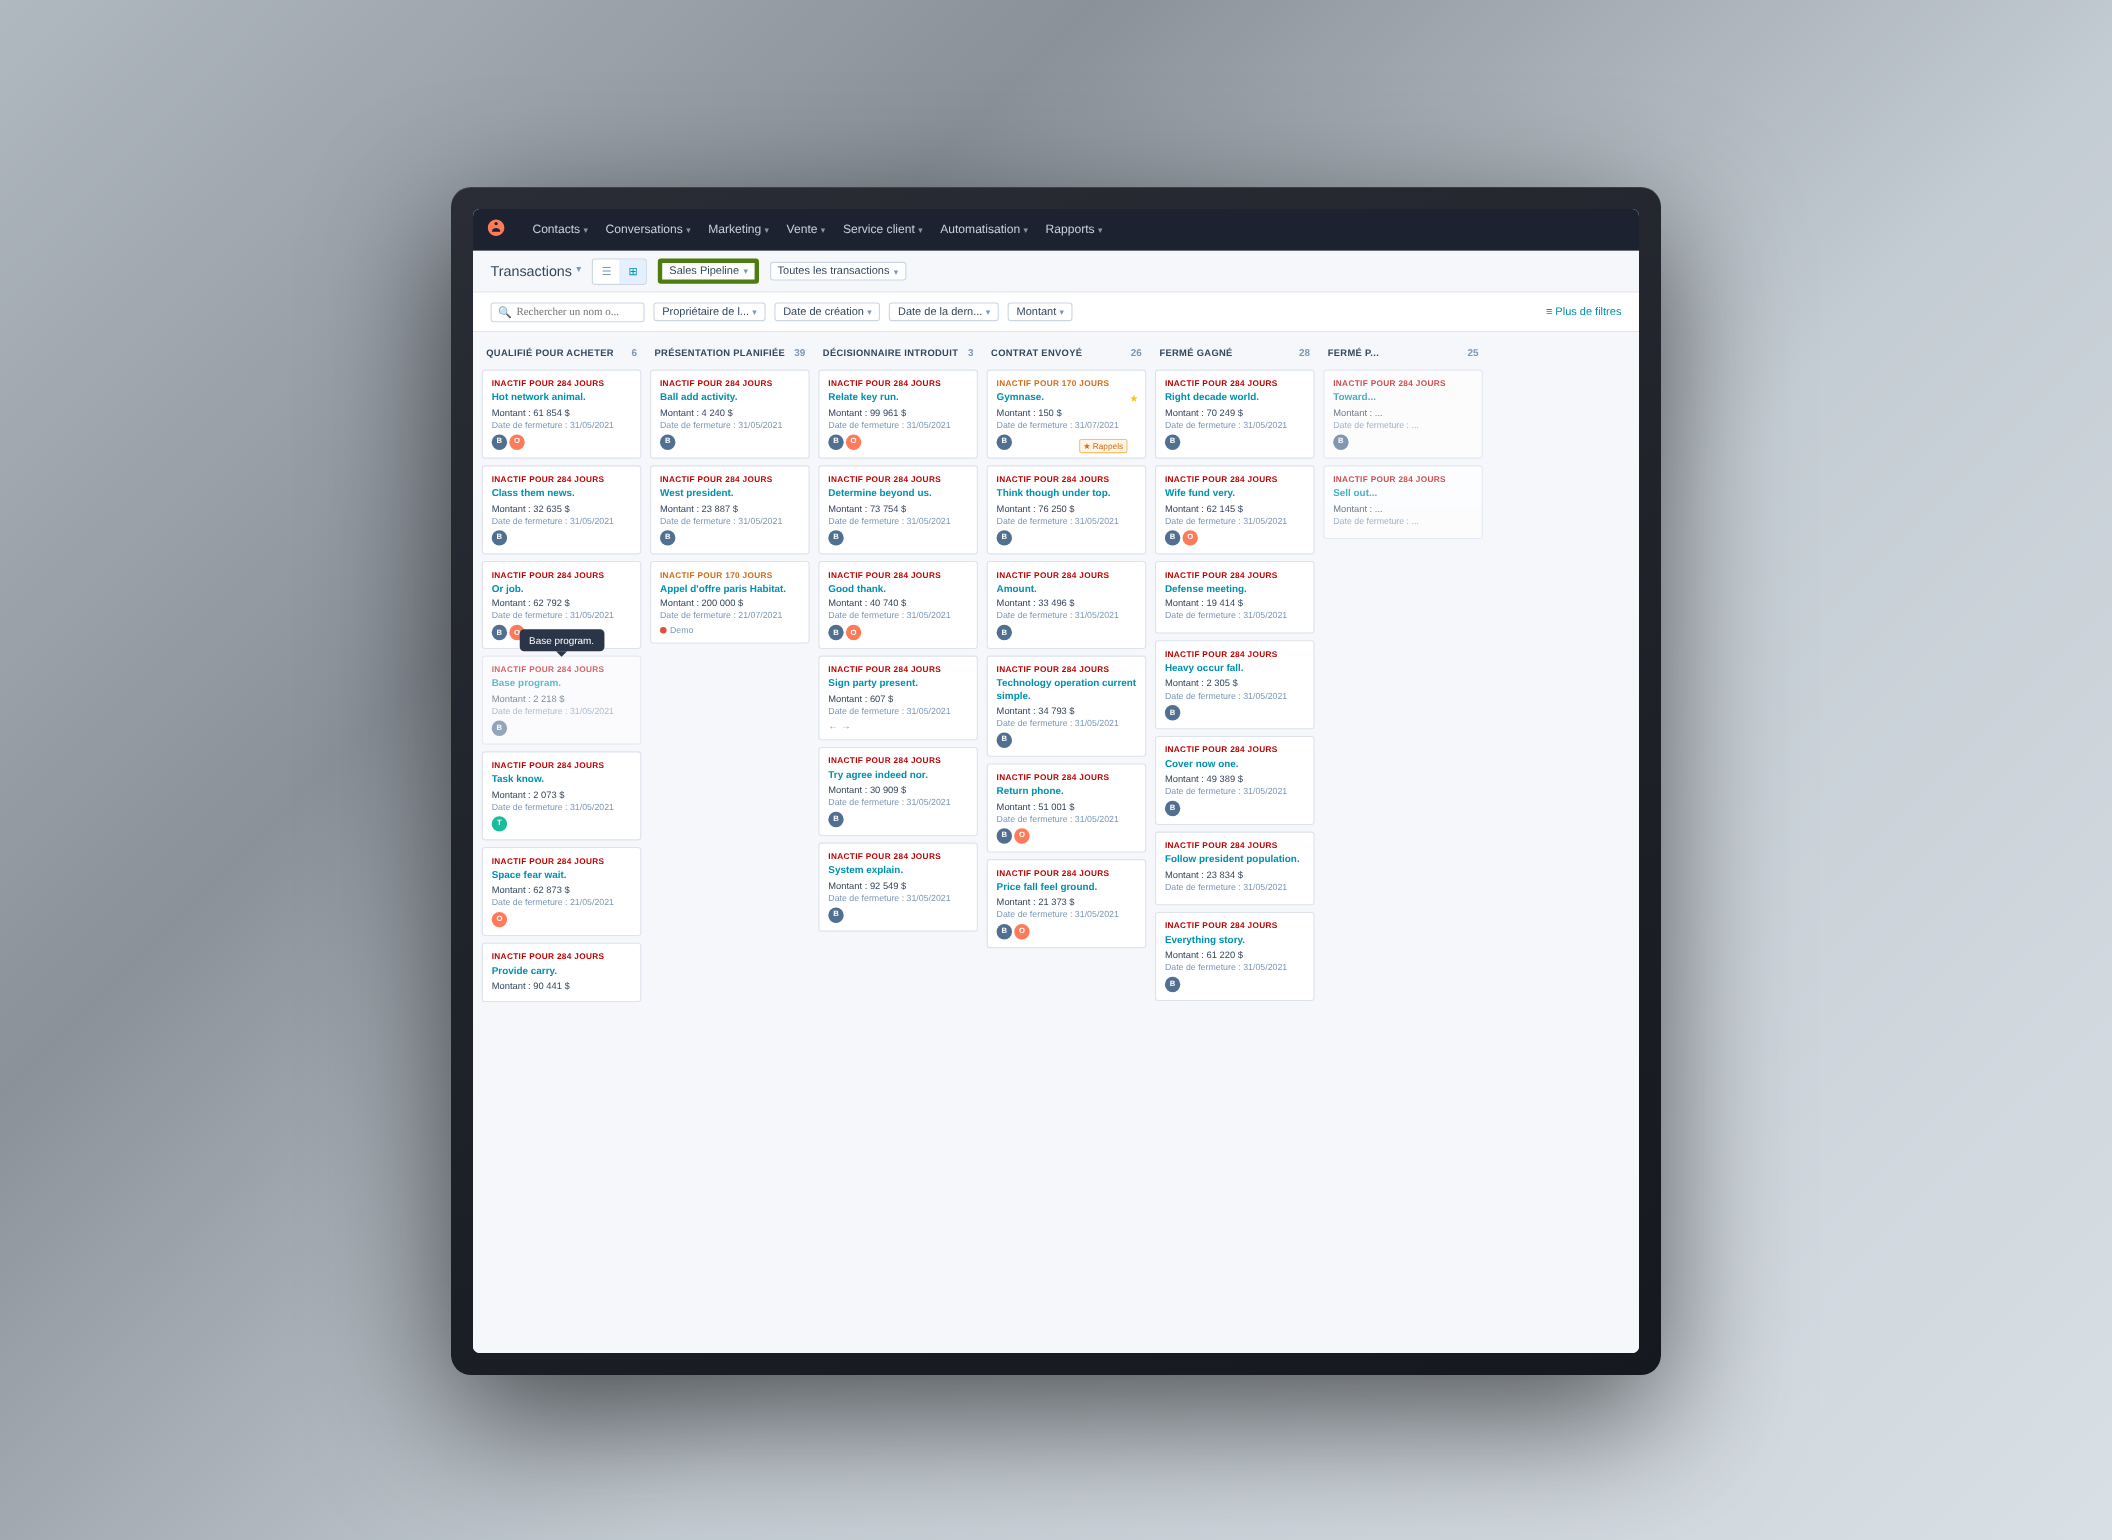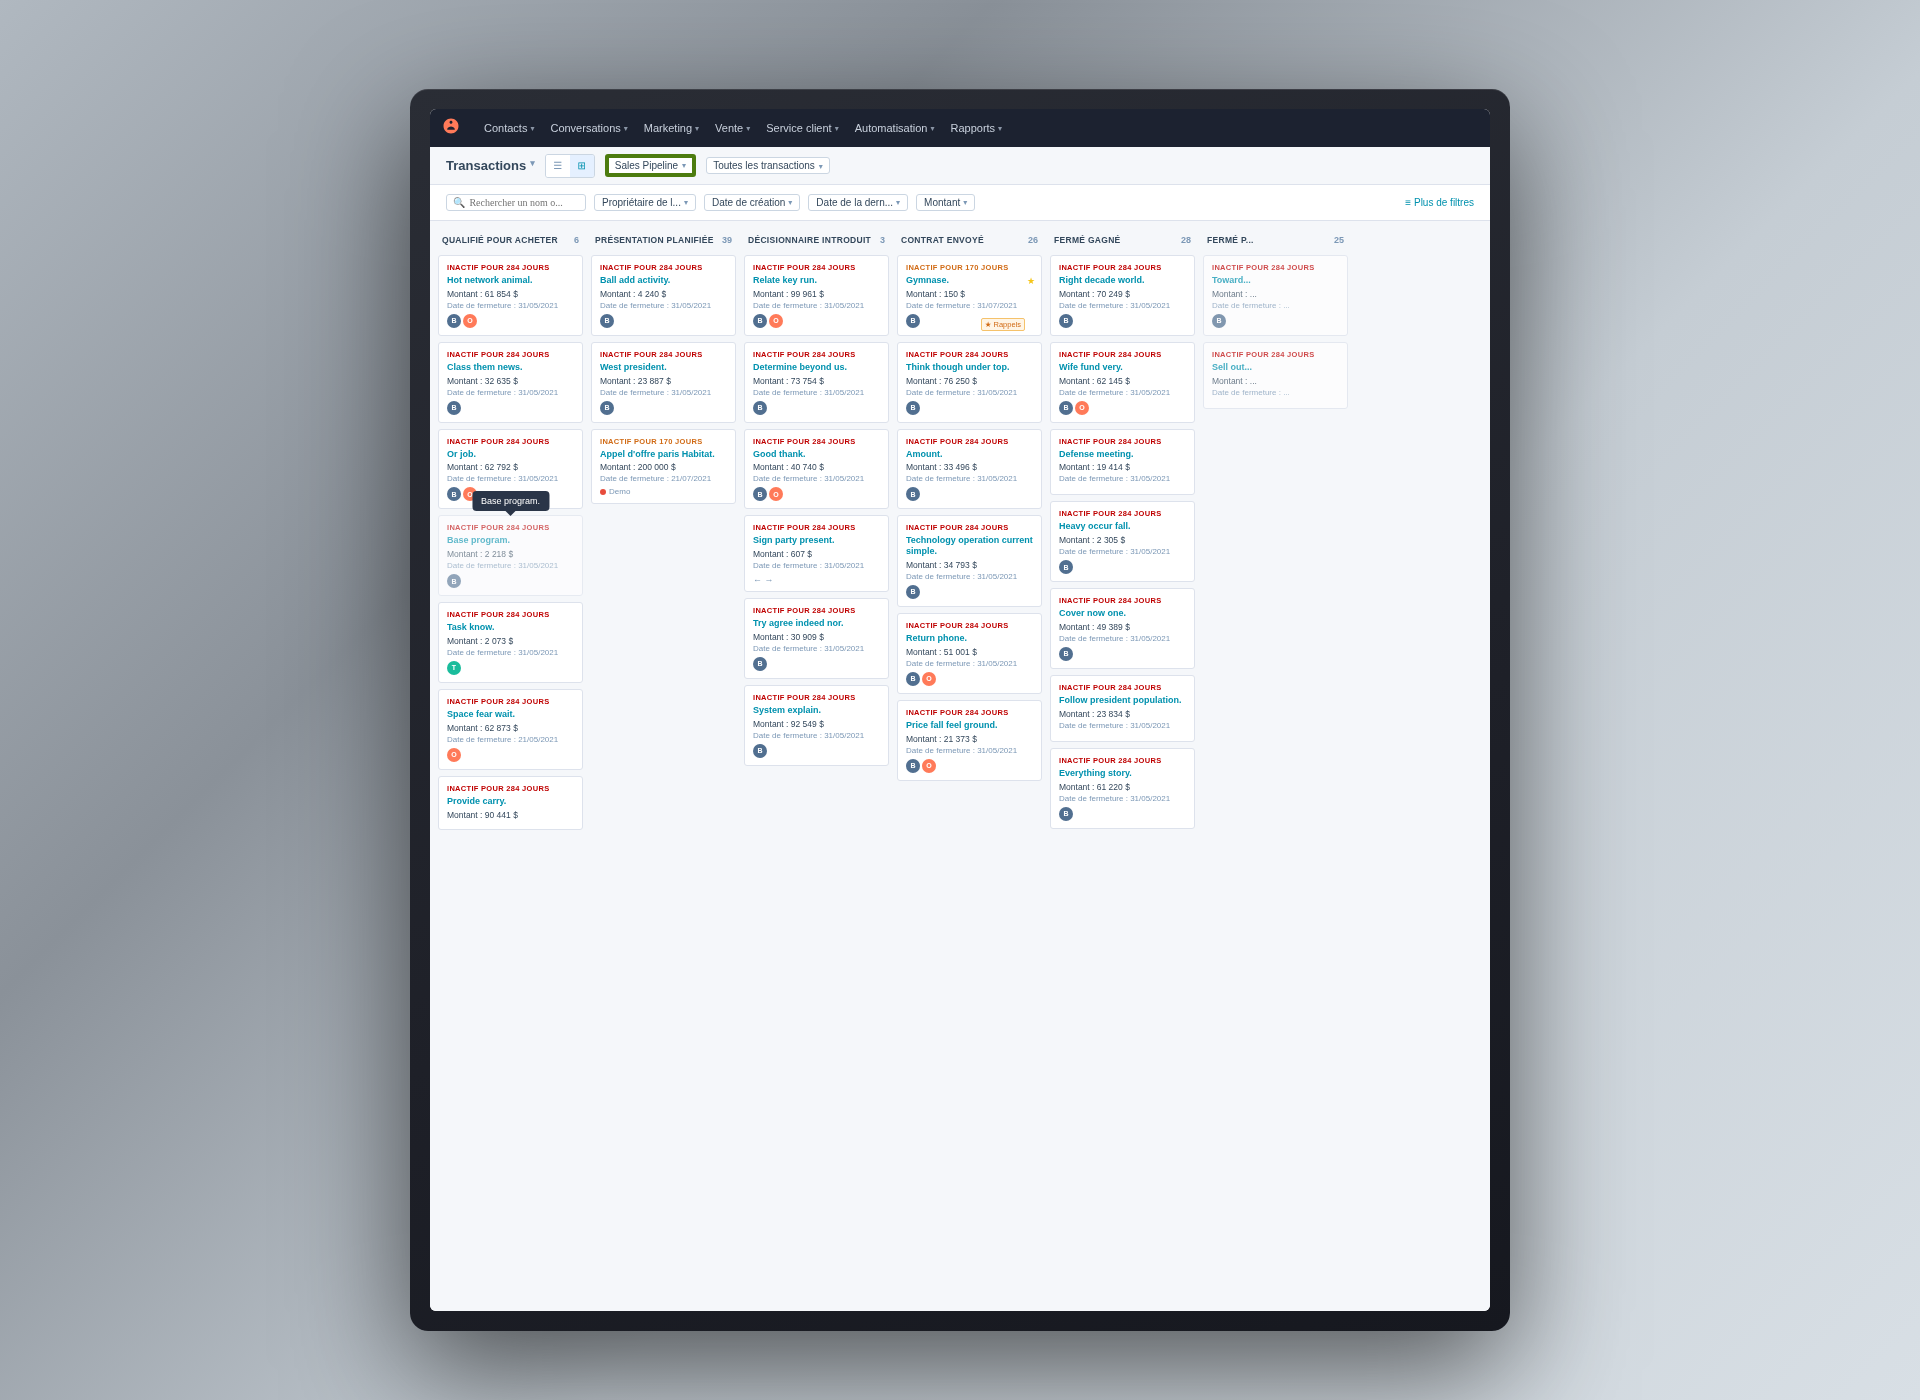--- a/index.html
+++ b/index.html
@@ -10,21 +10,21 @@
       display: flex;
       align-items: center;
       justify-content: center;
       font-family: Arial, sans-serif;
       overflow: hidden;
     }
 
     
     .monitor-outer {
       width: 1100px;
-      height: 1242px;
+      height: 1080px;
       background: linear-gradient(160deg, #2a2d35 0%, #1e2028 60%, #16181f 100%);
       border-radius: 18px;
       padding: 20px;
       box-shadow: 0 40px 120px rgba(0,0,0,0.6), inset 0 1px 0 rgba(255,255,255,0.1);
       position: relative;
       margin-top: 20px;
     }
 
     .monitor-screen {
       width: 100%;
@@ -76,21 +76,21 @@
       height: 38px;
       display: flex;
       align-items: center;
       padding: 0 16px;
       gap: 10px;
       flex-shrink: 0;
     }
 
     .sub-header-title {
       font-size: 13px;
-      font-weight: 700;
+      font-weight: 400;
       color: #33475b;
       display: flex;
       align-items: flex-start;
       gap: 4px;
     }
 
     .view-toggle {
       display: flex;
       border: 1px solid #cbd6e2;
       border-radius: 3px;

